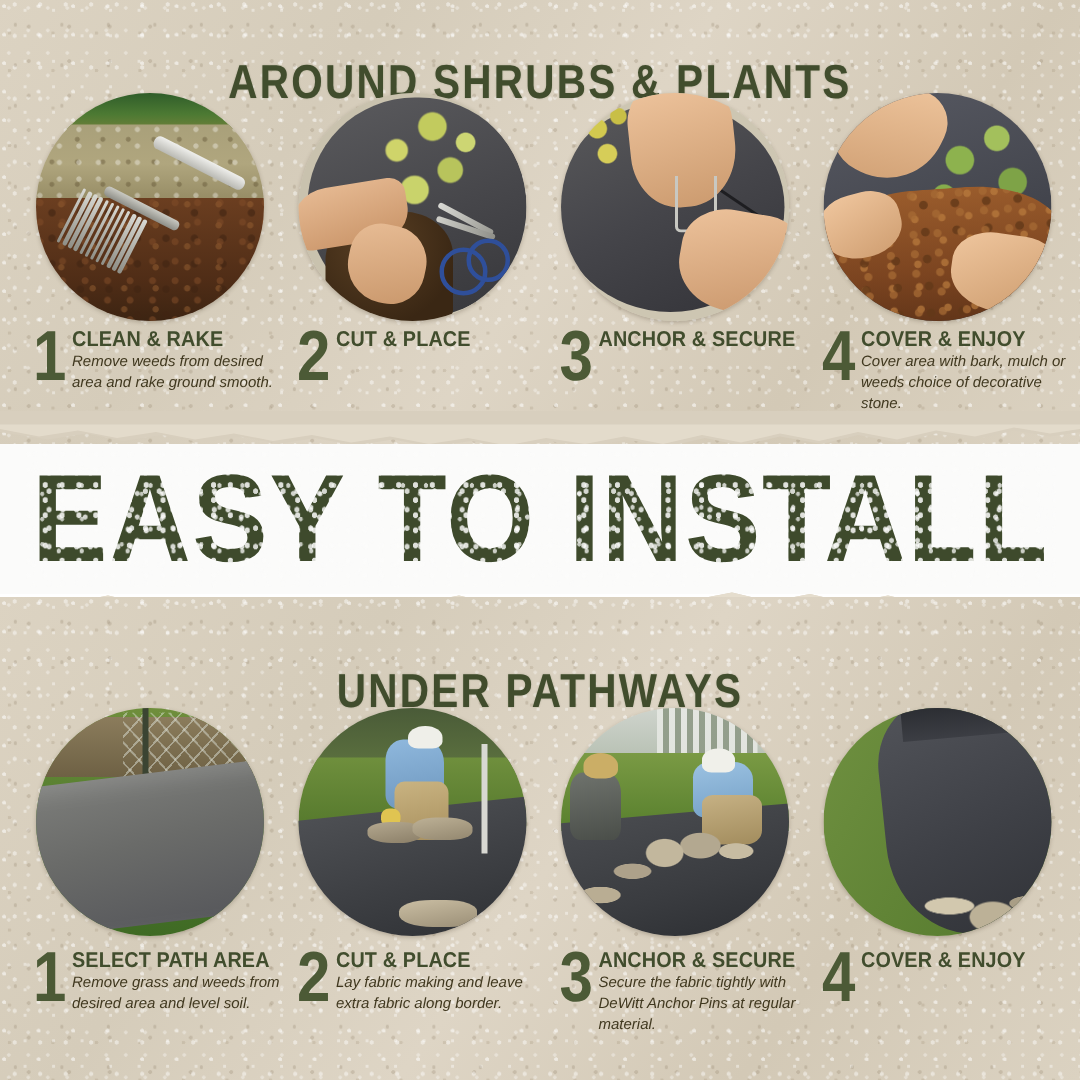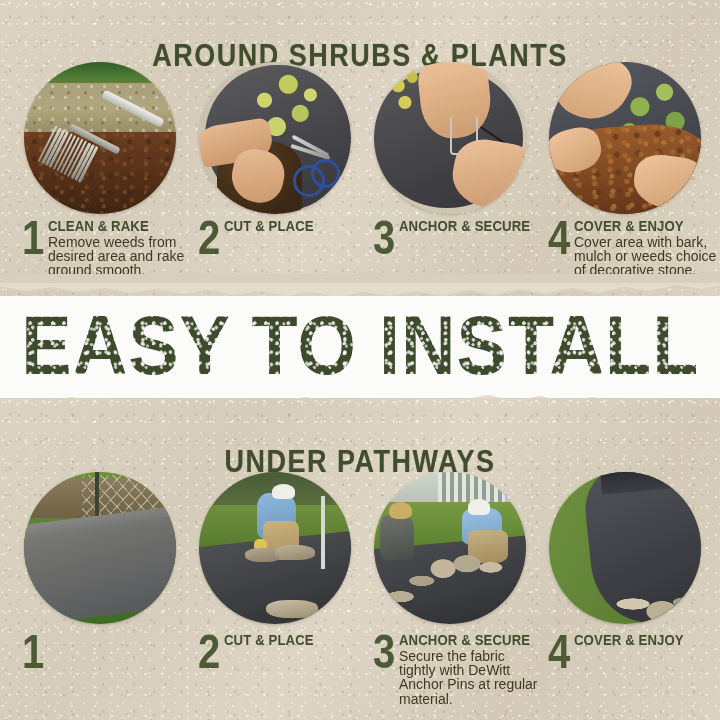--- a/index.html
+++ b/index.html
@@ -144,23 +144,24 @@
     font-size: 13.2px;
     color: #414d2d;
     letter-spacing: .1px;
     transform: scaleY(1.08);
     transform-origin: left top;
     white-space: nowrap;
     margin-bottom: 2px;
   }
   .step-desc {
     font-family: "Liberation Sans", sans-serif;
-    font-size: 14px;
+    font-size: 10px;
     line-height: 14.2px;
     color: #40381f;
+    font-style: italic;
   }
 
   
   
   .s1-green { position:absolute; left:0; top:0; width:100%; height:16%;
               background:linear-gradient(180deg,#2f5d2a,#4d7a33 60%,#6d7f3a); }
   .s1-grav  { position:absolute; left:0; top:14%; width:100%; height:34%;
               background:linear-gradient(180deg,#a9a07a,#b5ab84 50%,#9c9169);
               background-image:radial-gradient(circle at 20% 30%, rgba(255,255,255,.35) 0 1.5px, transparent 2px),
                                radial-gradient(circle at 62% 66%, rgba(90,76,45,.4) 0 1.4px, transparent 1.9px),
@@ -534,26 +535,31 @@
       <div class="p4-grass"></div>
         <div class="p4-fab"></div>
         <div class="p4-top"></div>
       <div class="p4-stones"></div>
         <div class="p4-stones2"></div>
     </div>
   </div>
 
   <div class="step" style="left:22px;  top:632px;">
     <div class="step-num">1</div>
+    <div class="step-body">
+      <div class="step-title">SELECT PATH AREA</div>
+      <div class="step-desc">Remove grass and weeds from desired area and level soil.</div>
+    </div>
   </div>
 
   <div class="step" style="left:198px; top:632px;">
     <div class="step-num">2</div>
     <div class="step-body">
       <div class="step-title">CUT &amp; PLACE</div>
+      <div class="step-desc">Lay fabric making and leave extra fabric along border.</div>
     </div>
   </div>
 
   <div class="step" style="left:373px; top:632px;">
     <div class="step-num">3</div>
     <div class="step-body">
       <div class="step-title">ANCHOR &amp; SECURE</div>
       <div class="step-desc">Secure the fabric tightly with DeWitt Anchor Pins at regular material.</div>
     </div>
   </div>

